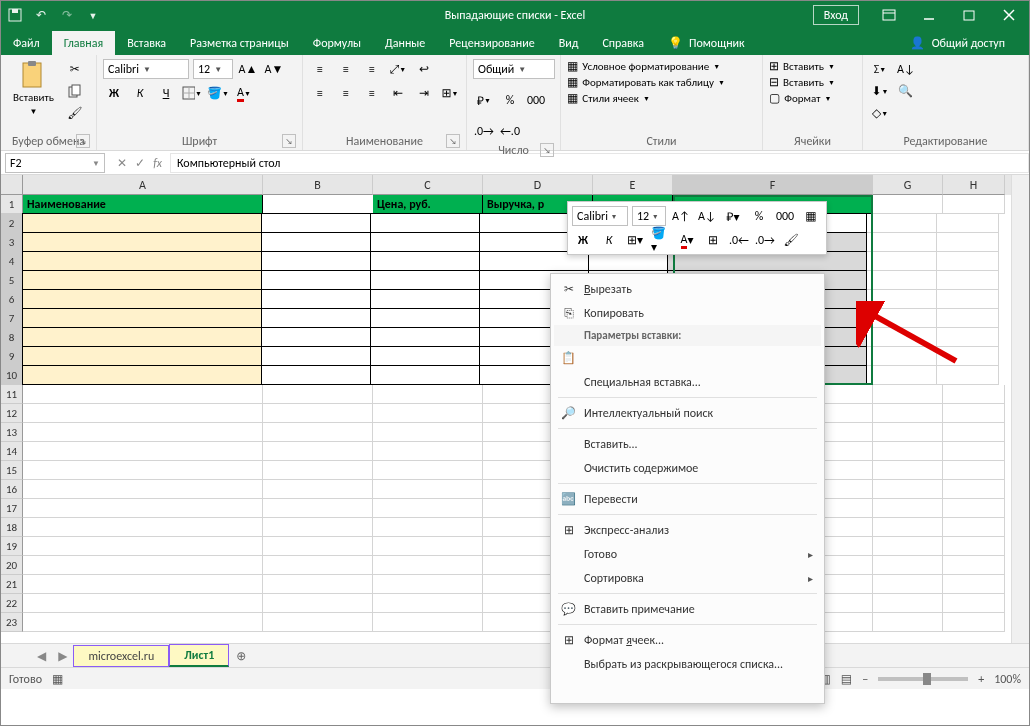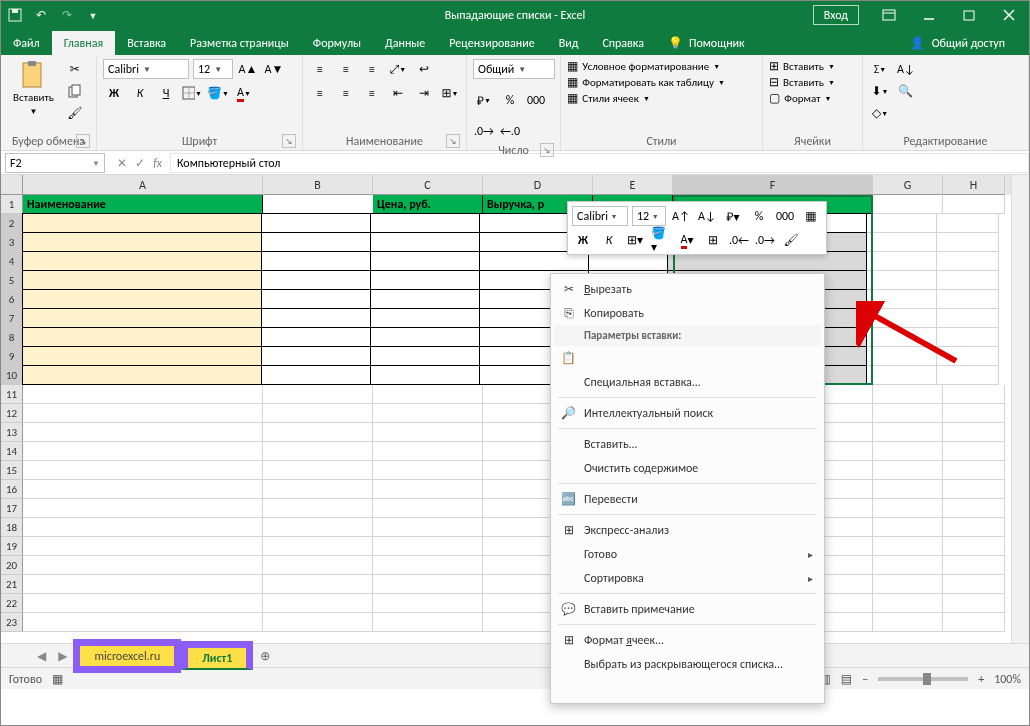--- a/index.html
+++ b/index.html
@@ -41,21 +41,21 @@
 .cells{position:absolute;top:20px;left:22px;right:18px}
 .crow{display:flex;height:19px}
 .cell{border-right:1px solid #d4d4d4;border-bottom:1px solid #d4d4d4;padding:0 4px;overflow:hidden;white-space:nowrap;display:flex;align-items:center}
 .hdr{background:#00b050;color:#000;font-weight:bold;border-right:1px solid #000;border-bottom:1px solid #000}
 .ylw{background:#fff2cc;border:1px solid #000;margin:-1px 0 0 -1px}
 .bordcell{border:1px solid #000;margin:-1px 0 0 -1px;background:#fff}
 .selcell{background:#d9d9d9;border:1px solid #000;margin:-1px 0 0 -1px}
 .selrange{position:absolute;border:2px solid #0f7b3f;pointer-events:none}
 .vscroll{position:absolute;right:0;top:0;bottom:0;width:18px;background:#f0f0f0;border-left:1px solid #ddd}
 .sheetbar{height:24px;background:#f3f3f3;border-top:1px solid #d9d9d9;display:flex;align-items:center;padding-left:30px;gap:0}
-.sheet-tab{padding:3px 14px;border:7px solid #8b5cf6;background:#fde047;font-size:12px;color:#444}
+.sheet-tab{padding:3px 14px;border:1px solid #8b5cf6;background:#fef9c3;font-size:12px;color:#444}
 .sheet-tab.active{border-bottom:2px solid #0f7b3f;color:#0f7b3f;font-weight:bold}
 .sheet-add{width:24px;height:22px;display:flex;align-items:center;justify-content:center;color:#666}
 .statusbar{height:22px;background:#f3f3f3;border-top:1px solid #d9d9d9;display:flex;align-items:center;padding:0 8px;color:#555;font-size:11px}
 .sb-right{margin-left:auto;display:flex;align-items:center;gap:10px}
 .zoom-slider{width:90px;height:4px;background:#c0c0c0;position:relative}
 .zoom-thumb{position:absolute;left:45px;top:-4px;width:8px;height:12px;background:#888}
 .minitoolbar{position:absolute;background:#fff;border:1px solid #c9c9c9;box-shadow:0 2px 6px rgba(0,0,0,.2);padding:4px;display:flex;flex-direction:column;gap:4px}
 .ctxmenu{position:absolute;background:#fcfcfc;border:1px solid #c9c9c9;box-shadow:0 3px 10px rgba(0,0,0,.25);padding:3px;width:275px}
 .ctxitem{display:flex;align-items:center;height:24px;padding:0 20px 0 30px;position:relative;font-size:12px;color:#333}
 .ctxitem .cicon{position:absolute;left:6px;width:18px;text-align:center}

